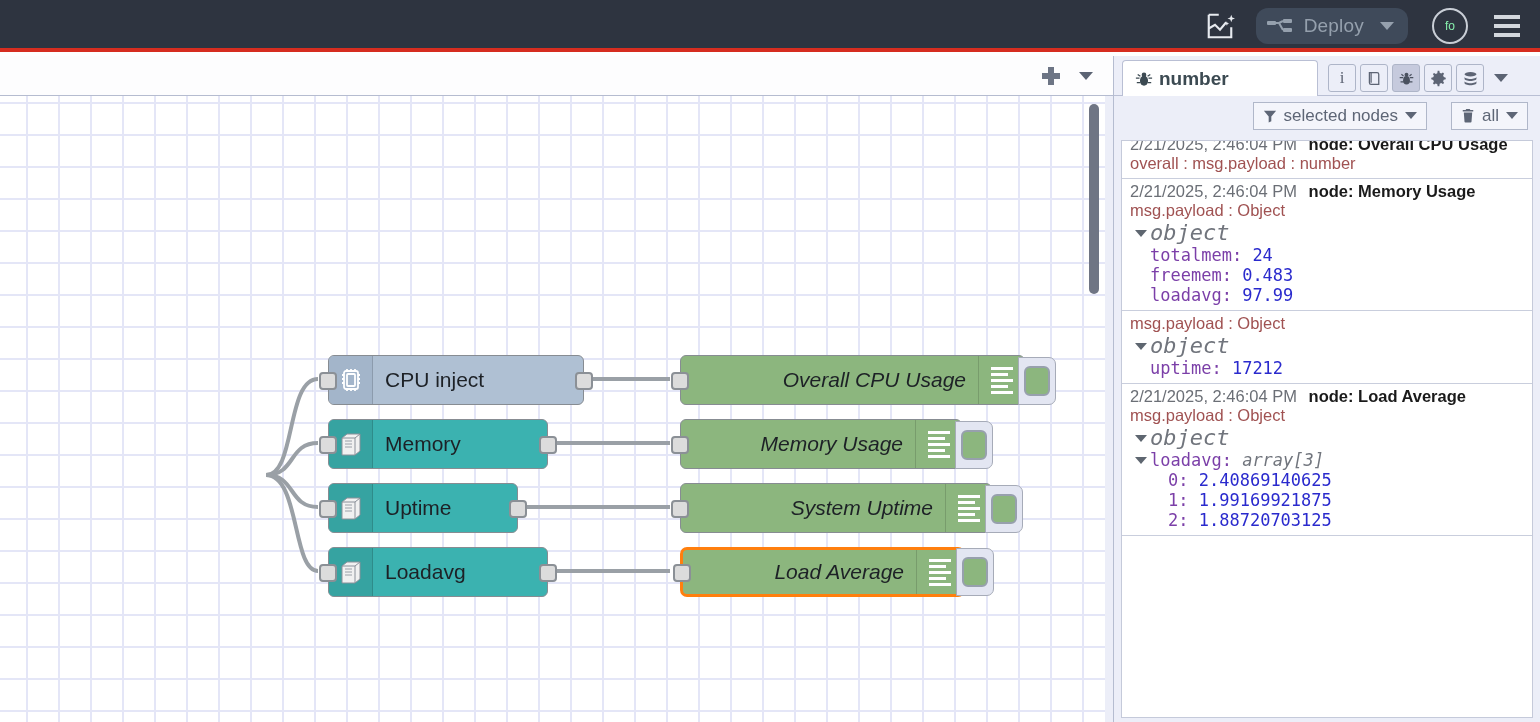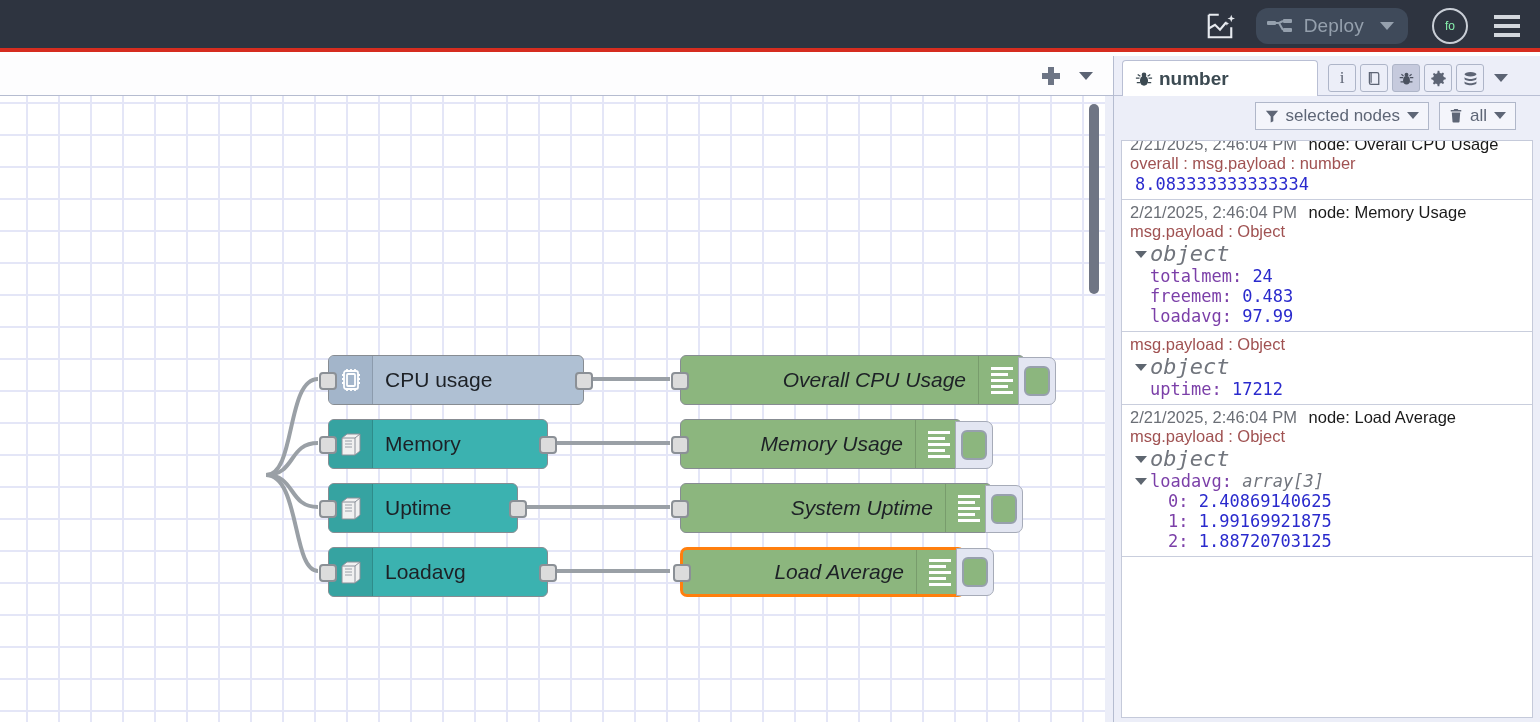--- a/index.html
+++ b/index.html
@@ -156,37 +156,37 @@
   .stab {
     width: 28px; height: 28px; border: 1px solid #aeb5c8; border-radius: 3px;
     background: #eceef8; display:flex; align-items:center; justify-content:center;
     cursor: pointer; color:#5d6474;
   }
   .stab.active { background: #c6cadd; }
   #sidebar-tabs-caret { width: 26px; height: 28px; display:flex; align-items:center; justify-content:center; cursor:pointer; }
 
   #debug-toolbar {
     height: 40px; display: flex; align-items: center; justify-content: flex-end;
-    gap: 10px; padding-right: 24px; border-top: 1px solid #b9bfd4;
+    gap: 24px; padding-right: 12px; border-top: 1px solid #b9bfd4;
     margin-top: -1px; background: #eceef8;
   }
   .dbg-ctl {
     height: 28px; border: 1px solid #b0b7c9; background: #f4f5fb;
     display: flex; align-items: center; gap: 7px; padding: 0 9px;
     font-size: 17px; color: #5e6676; cursor: pointer;
   }
 
   #debug-list {
     position: absolute; left: 7px; right: 7px; top: 84px; bottom: 4px;
     background: #fff; border: 1px solid #c5cada; overflow: hidden;
   }
   .dbg-entry { border-bottom: 1px solid #c9cedd; padding: 3px 0 5px 4px; }
   .dbg-entry.clipped { margin-top: -9px; }
   .dbg-meta { font-size: 16.5px; color: #6b6f76; padding-left: 4px; white-space: nowrap; }
-  .dbg-meta b { color: #1a1a1a; font-weight: normal; margin-left: 7px; }
+  .dbg-meta b { color: #1a1a1a; font-weight: bold; margin-left: 7px; }
   .dbg-topic { font-size: 16.5px; color: #a05252; padding-left: 4px; }
   .dbg-value {
     font-family: "DejaVu Sans Mono", monospace; font-size: 17px;
     color: #2a2acd; padding-left: 9px; padding-top: 1px;
   }
   .dbg-obj {
     font-family: "DejaVu Sans Mono", monospace; font-size: 22px;
     font-style: italic; color: #71757d; padding-left: 9px;
   }
   .dbg-prop {
@@ -258,21 +258,21 @@
 
   <div class="node" style="left:328px; top:259px; width:256px; background:#afc0d3;">
     <div class="port in"></div>
     <div class="node-icon-box" style="background:#a3b5ca;">
       <svg width="30" height="30" viewBox="0 0 30 30" fill="none" stroke="#fff" stroke-width="1.8">
         <rect x="8" y="6" width="14" height="18" rx="2"></rect>
         <rect x="11" y="9" width="8" height="12" rx="1"></rect>
         <path d="M11 4v2M15 4v2M19 4v2M11 24v2M15 24v2M19 24v2M6 10h2M6 14h2M6 18h2M22 10h2M22 14h2M22 18h2"></path>
       </svg>
     </div>
-    <div class="node-label">CPU usage</div>
+    <div class="node-label">CPU inject</div>
     <div class="port out"></div>
   </div>
 
   <div class="node" style="left:328px; top:323px; width:220px; background:#3bb2b0;">
     <div class="port in"></div>
     <div class="node-icon-box" style="background:#36a3a1;">
       <svg width="30" height="30" viewBox="0 0 30 30" fill="#f1f1f1" stroke="#8a9099" stroke-width="1">
         <path d="M6 9l5-4h13v17l-5 4H6z"></path>
         <path d="M6 9h13v17" fill="none"></path>
         <path d="M19 9l5-4" fill="none"></path>
@@ -451,21 +451,20 @@
 
   <div id="debug-list">
 
     <div class="dbg-entry clipped">
       <div class="dbg-meta">
         <span>2/21/2025, 2:46:04 PM</span>
         <b><span>node:</span>
         <span>Overall CPU Usage</span></b>
       </div>
       <div class="dbg-topic">overall : msg.payload : number</div>
-      <div class="dbg-value">8.083333333333334</div>
     </div>
 
     <div class="dbg-entry">
       <div class="dbg-meta">
         <span>2/21/2025, 2:46:04 PM</span>
         <b><span>node:</span>
         <span>Memory Usage</span></b>
       </div>
       <div class="dbg-topic">msg.payload : Object</div>
       <div class="dbg-obj">

